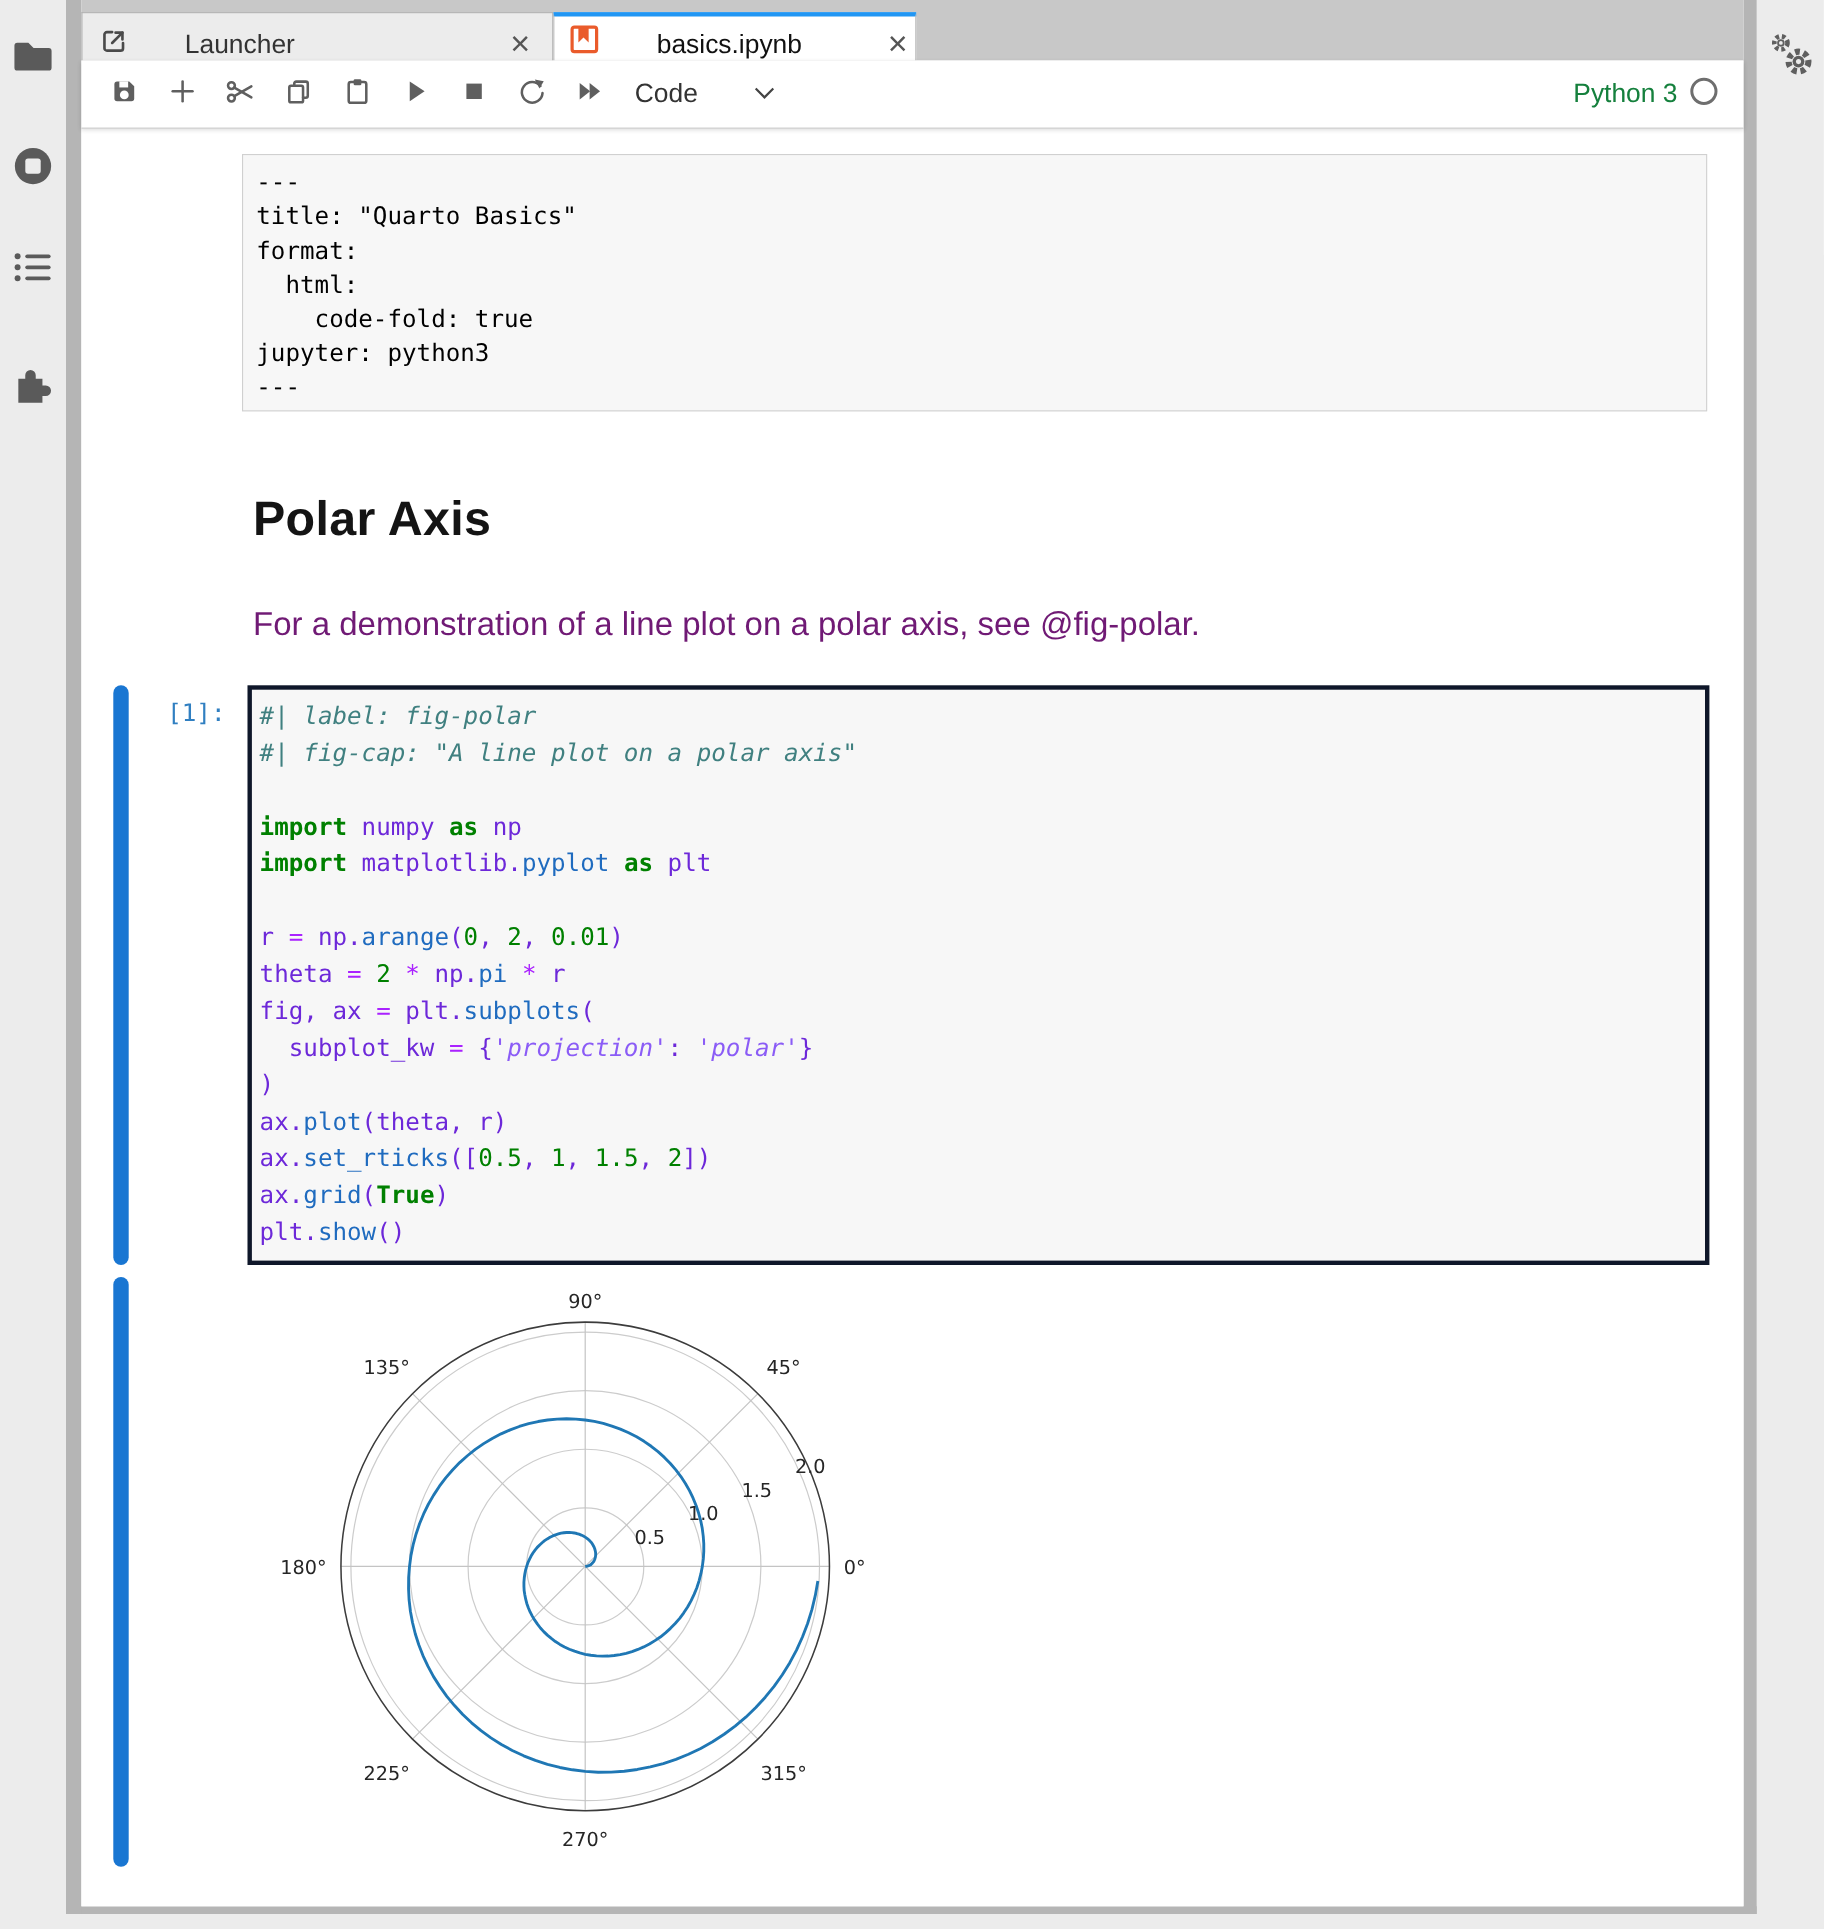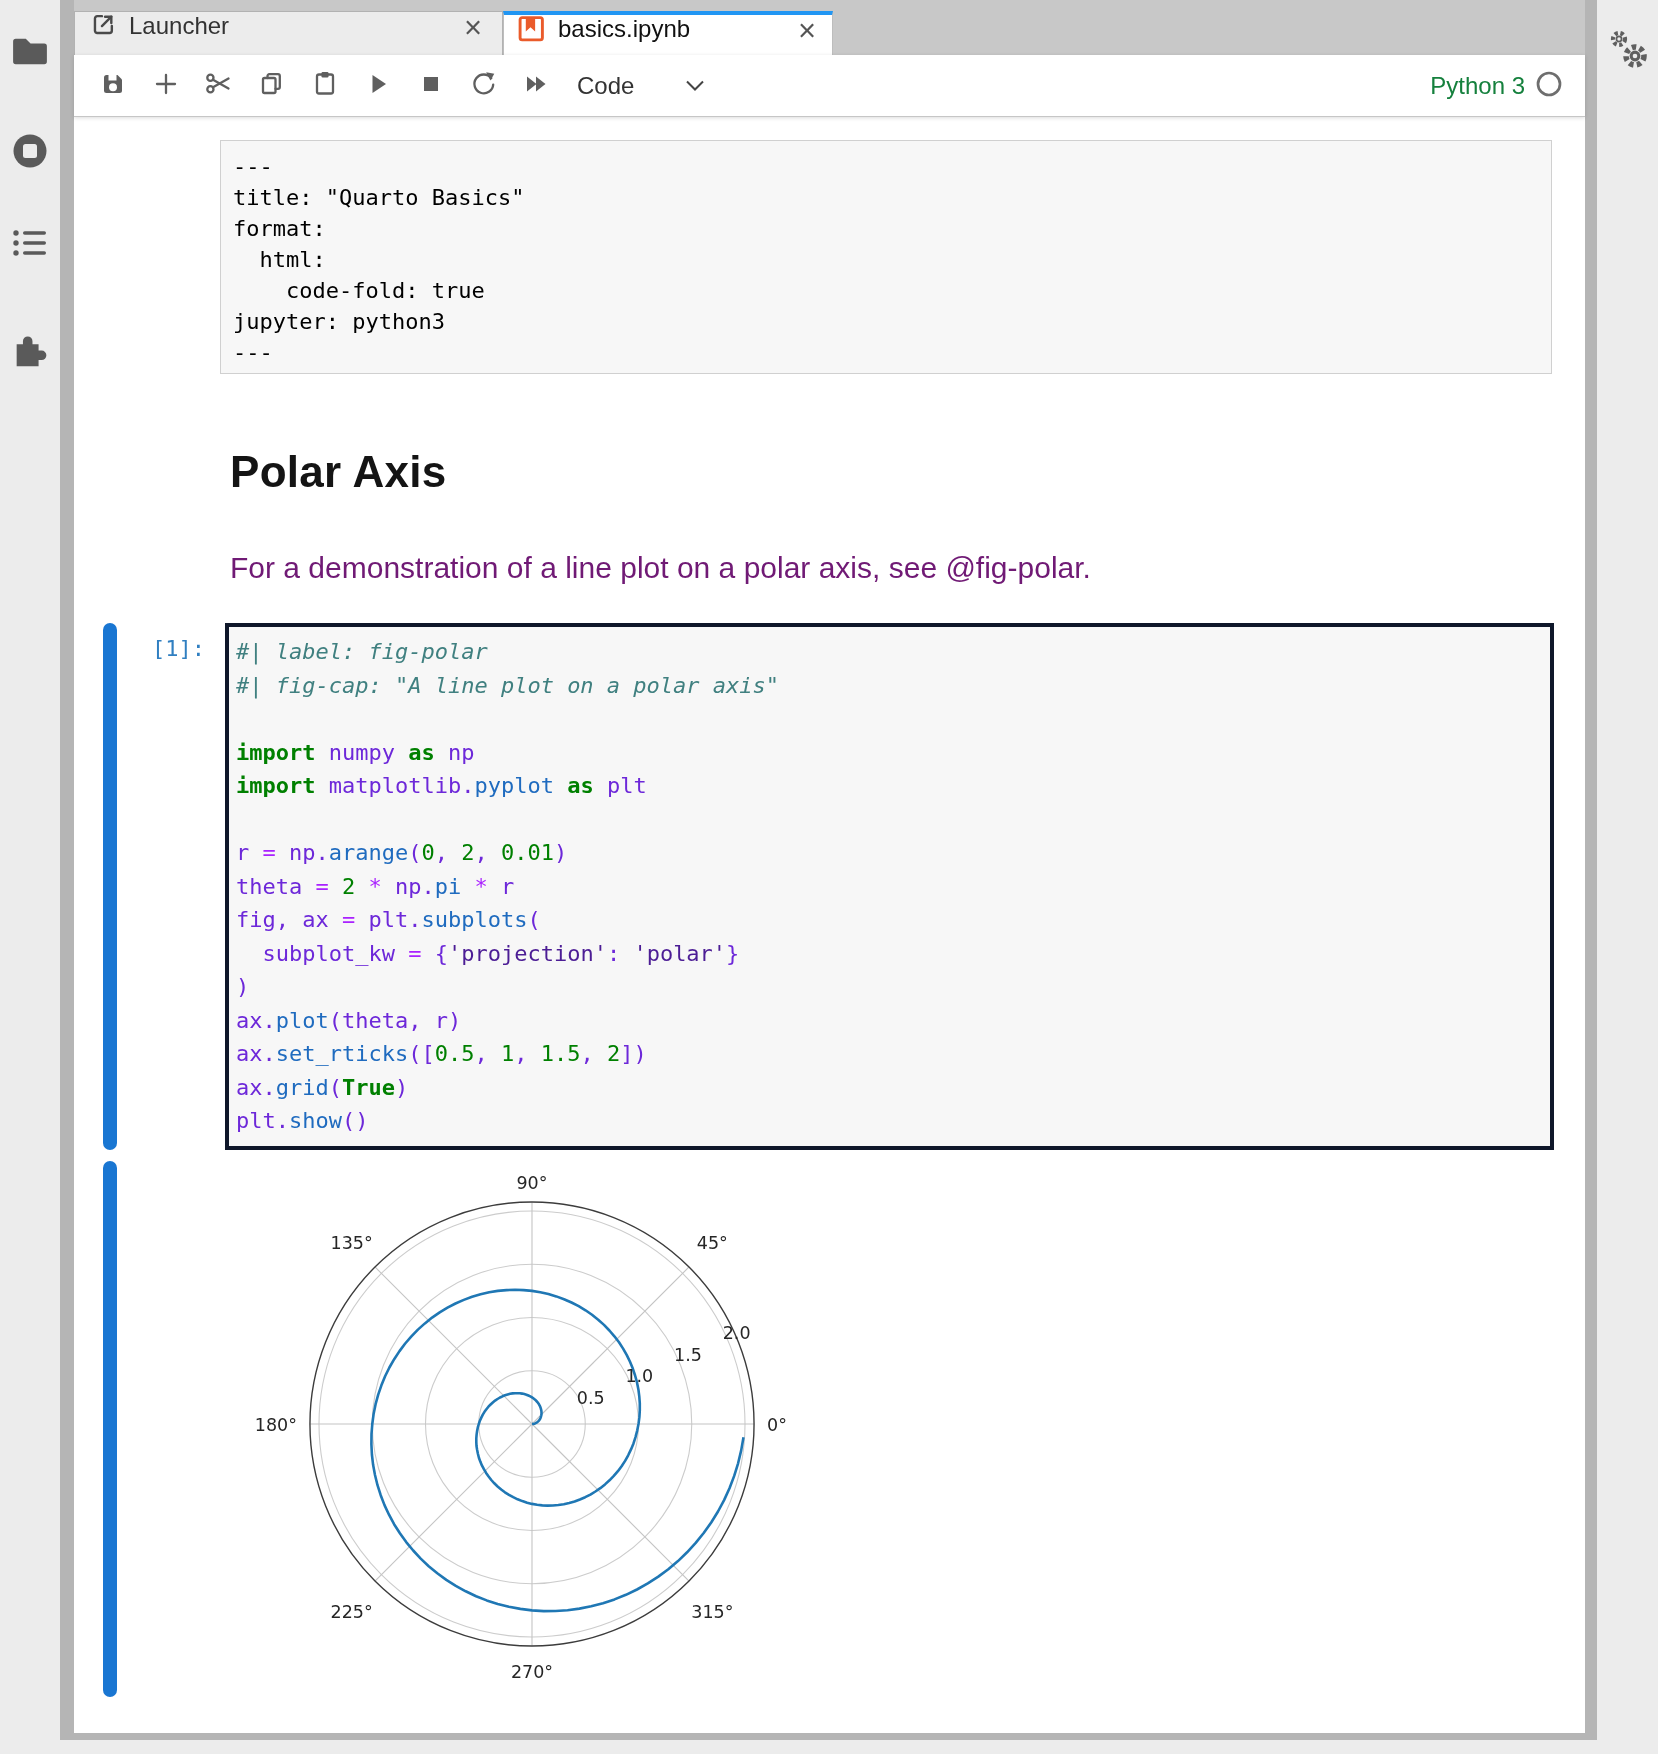--- a/index.html
+++ b/index.html
@@ -14,21 +14,21 @@
   
   #gears { position:absolute; left:1606px; top:26px; width:46px; height:48px; }
   
   #panel {
     position:absolute; left:60px; top:0; width:1537px; height:1740px;
     background:#ffffff;
     border-left:14px solid #b5b5b5; border-right:12px solid #b5b5b5; border-bottom:7px solid #b5b5b5;
   }
   
   #tabbar { height:55px; background:#c8c8c8; display:flex; align-items:flex-end; }
-  .tab { height:44px; display:flex; align-items:flex-start; }
+  .tab { height:44px; display:flex; align-items:flex-end;gap:39px; }
   #tab-launcher {
     width:429px; background:#ececec; border:1px solid #b2b2b2; border-bottom:none;
     padding:0 20px 0 16px; color:#333;
   }
   #tab-notebook {
     width:330px; background:#ffffff; border-top:4px solid #2196f3;
     border-left:1px solid #bdbdbd; border-right:1px solid #bdbdbd;
     padding:0 16px 0 14px; color:#111;
   }
   .tab-label { font-size:24px; margin-left:13px; white-space:nowrap; }
@@ -68,21 +68,21 @@
   #code-box {
     position:absolute; left:151px; top:506px; width:1329px; height:527px;
     background:#f7f7f7; border:4px solid #0f172a; padding:12px 0 0 7px;
     font-family:"DejaVu Sans Mono", monospace; font-size:22px; color:#000;
   }
   .cline { height:33.5px; white-space:pre; }
   .tk-com { color:#408080; font-style:italic; }
   .tk-kw  { color:#008000; font-weight:700; }
   .tk-op  { color:#aa22ff; }
   .tk-num { color:#008000; }
-  .tk-str { color:#4c1d95; }
+  .tk-str { color:#8b5cf6;font-style:italic; }
   .tk-prop{ color:#1f6bbf; }
   .tk-nm  { color:#6d28d9; }
   
   #polar-svg { position:absolute; left:166px; top:1048px; }
   .ic-stroke { fill:none; stroke:#5f5f5f; stroke-width:2.3; stroke-linecap:round; stroke-linejoin:round; }
   .ic-fill { fill:#5f5f5f; }
 </style>
 </head>
 <body>
 

